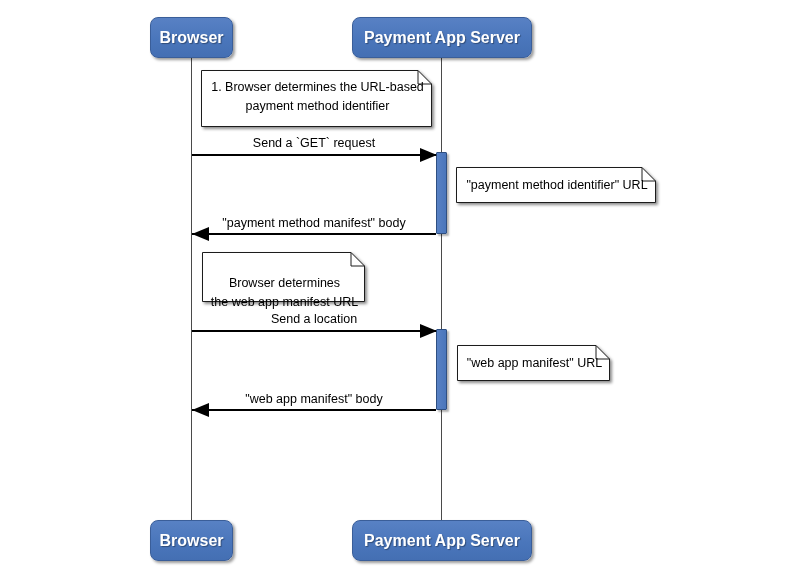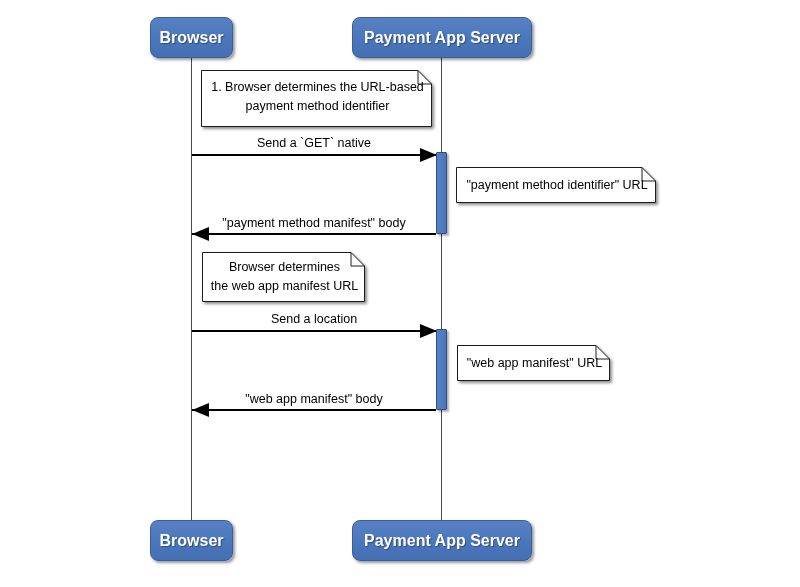--- a/index.html
+++ b/index.html
@@ -76,42 +76,42 @@
 
   <div class="note" style="left:201px;top:70px;width:231px;height:57px;">
     <svg width="231" height="57">
       <path d="M0.5,0.5 L217,0.5 L230.5,14 L230.5,56.5 L0.5,56.5 Z" fill="#ffffff" stroke="#1c1c1c"></path>
       <path d="M217,0.5 L217,14 L230.5,14" fill="none" stroke="#1c1c1c"></path>
     </svg>
     <div class="note-text">1. Browser determines the URL-based
 payment method identifier</div>
   </div>
 
-  <div class="msg-label" style="top:136px;">Send a `GET` native</div>
+  <div class="msg-label" style="top:136px;">Send a `GET` request</div>
   <div class="msg-line" style="top:154px;"></div>
   <div class="arrowhead right" style="left:420px;top:148px;"></div>
 
   <div class="note single" style="left:456px;top:167px;width:200px;height:36px;">
     <svg width="200" height="36">
       <path d="M0.5,0.5 L186,0.5 L199.5,14 L199.5,35.5 L0.5,35.5 Z" fill="#ffffff" stroke="#1c1c1c"></path>
       <path d="M186,0.5 L186,14 L199.5,14" fill="none" stroke="#1c1c1c"></path>
     </svg>
     <div class="note-text">"payment method identifier" URL</div>
   </div>
 
   <div class="msg-label" style="top:216px;">"payment method manifest" body</div>
   <div class="msg-line" style="top:233px;"></div>
   <div class="arrowhead left" style="left:192px;top:227px;"></div>
 
   <div class="note" style="left:202px;top:252px;width:163px;height:50px;">
     <svg width="163" height="50">
       <path d="M0.5,0.5 L149,0.5 L162.5,14 L162.5,49.5 L0.5,49.5 Z" fill="#ffffff" stroke="#1c1c1c"></path>
       <path d="M149,0.5 L149,14 L162.5,14" fill="none" stroke="#1c1c1c"></path>
     </svg>
-    <div class="note-text" style="padding-top:6px;">Browser determines
+    <div class="note-text" style="padding-top:22px;">Browser determines
 the web app manifest URL</div>
   </div>
 
   <div class="msg-label" style="top:312px;">Send a location</div>
   <div class="msg-line" style="top:330px;"></div>
   <div class="arrowhead right" style="left:420px;top:324px;"></div>
 
   <div class="note single" style="left:457px;top:345px;width:153px;height:36px;">
     <svg width="153" height="36">
       <path d="M0.5,0.5 L139,0.5 L152.5,14 L152.5,35.5 L0.5,35.5 Z" fill="#ffffff" stroke="#1c1c1c"></path>

